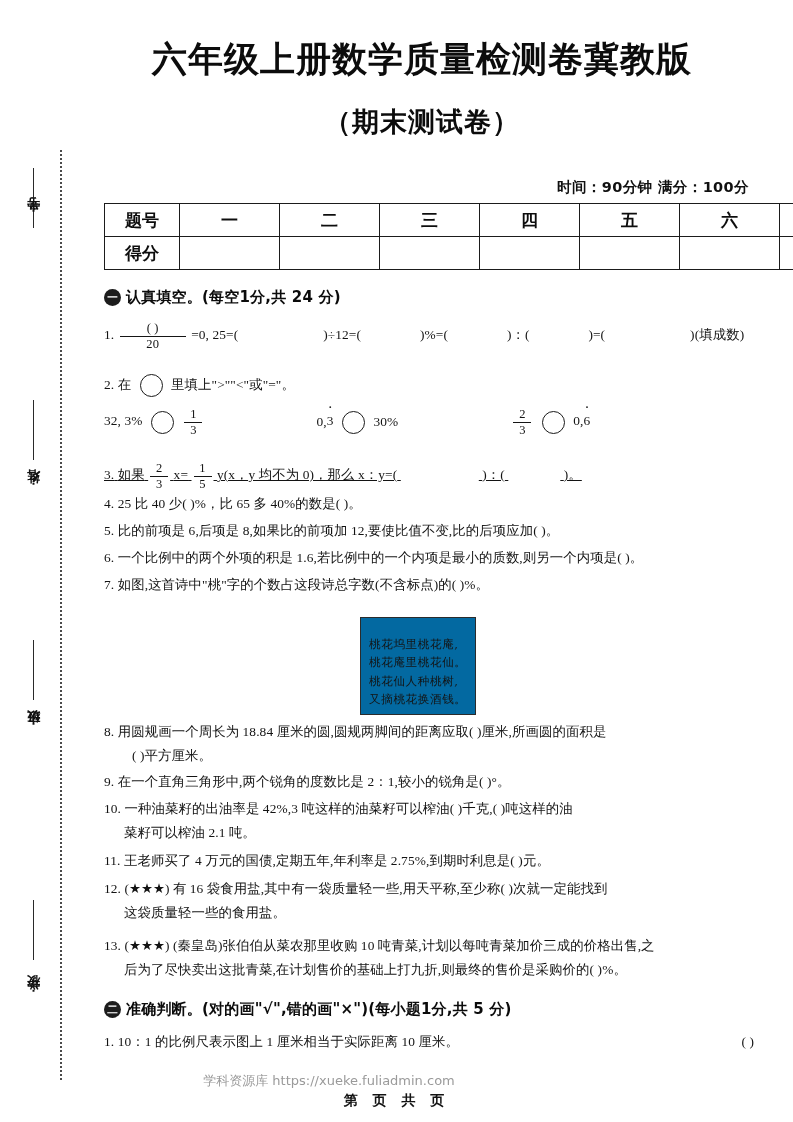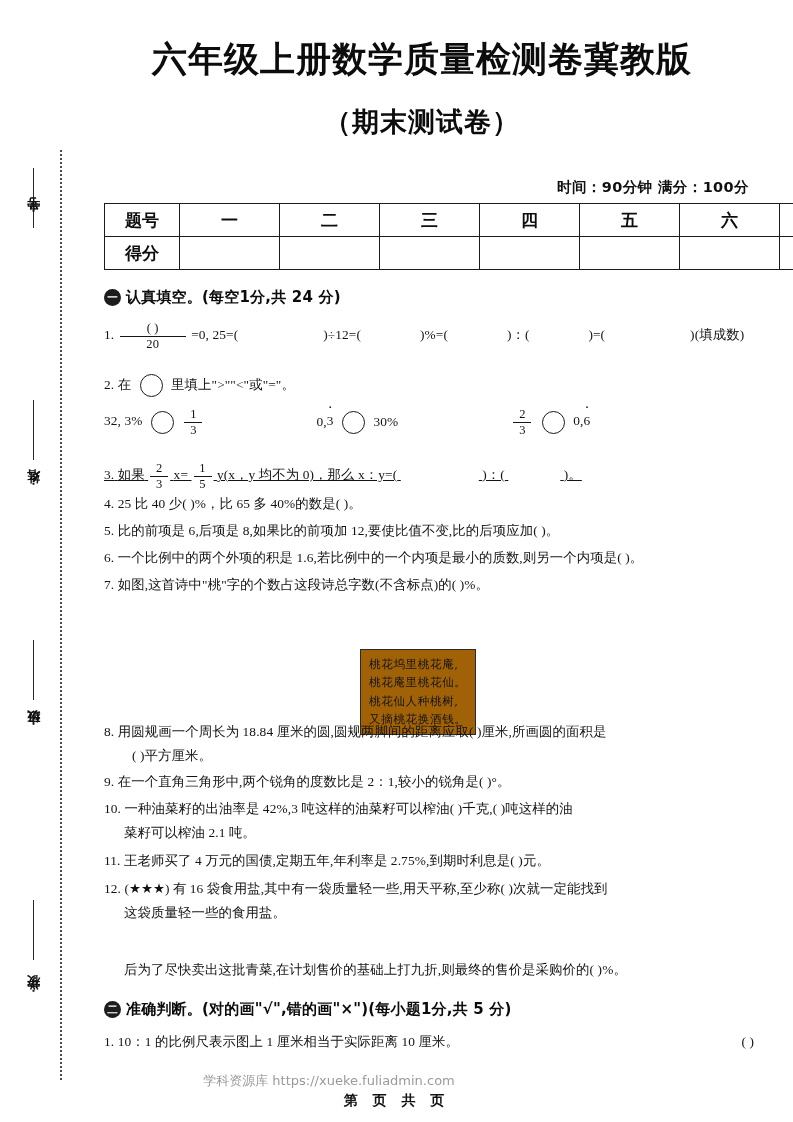--- a/index.html
+++ b/index.html
@@ -152,23 +152,22 @@
     content:"·";
     position:absolute;left:50%;top:-11px;
     transform:translateX(-50%);
     font-size:15px;line-height:1;
   }
 
   
   .poem-box{
     position:absolute;left:360px;top:617px;
     border:1.3px solid #2b2b2b;
-    padding:5px 8px 6px;
-    background:#a16207;
-    margin-top:32px;
+    padding:17px 8px 6px;
+    background:#0369a1;
   }
   .poem-line{
     font-family:"DejaVu Serif","Liberation Serif",serif;
     font-size:11.6px;
     line-height:1.58;
     color:#141414;
     letter-spacing:.6px;
     white-space:nowrap;
   }
 
@@ -379,20 +378,25 @@
 
   <div class="q" style="top:879px;">
     <span>12.</span>
     <span class="stars">(★★★)</span>
     <span>有 16 袋食用盐,其中有一袋质量轻一些,用天平称,至少称(           )次就一定能找到</span>
   </div>
   <div class="q" style="top:903px;left:124px;">
     <span>这袋质量轻一些的食用盐。</span>
   </div>
 
+  <div class="q" style="top:936px;">
+    <span>13.</span>
+    <span class="stars">(★★★)</span>
+    <span>(秦皇岛)张伯伯从菜农那里收购 10 吨青菜,计划以每吨青菜加价三成的价格出售,之</span>
+  </div>
   <div class="q" style="top:960px;left:124px;">
     <span>后为了尽快卖出这批青菜,在计划售价的基础上打九折,则最终的售价是采购价的(           )%。</span>
   </div>
 
   <div class="sec" style="top:1000px;">
     <span class="sec-bullet">二</span>
     <span>准确判断。(对的画"√",错的画"×")(每小题1分,共 5 分)</span>
   </div>
 
   <div class="q" style="top:1032px;">

